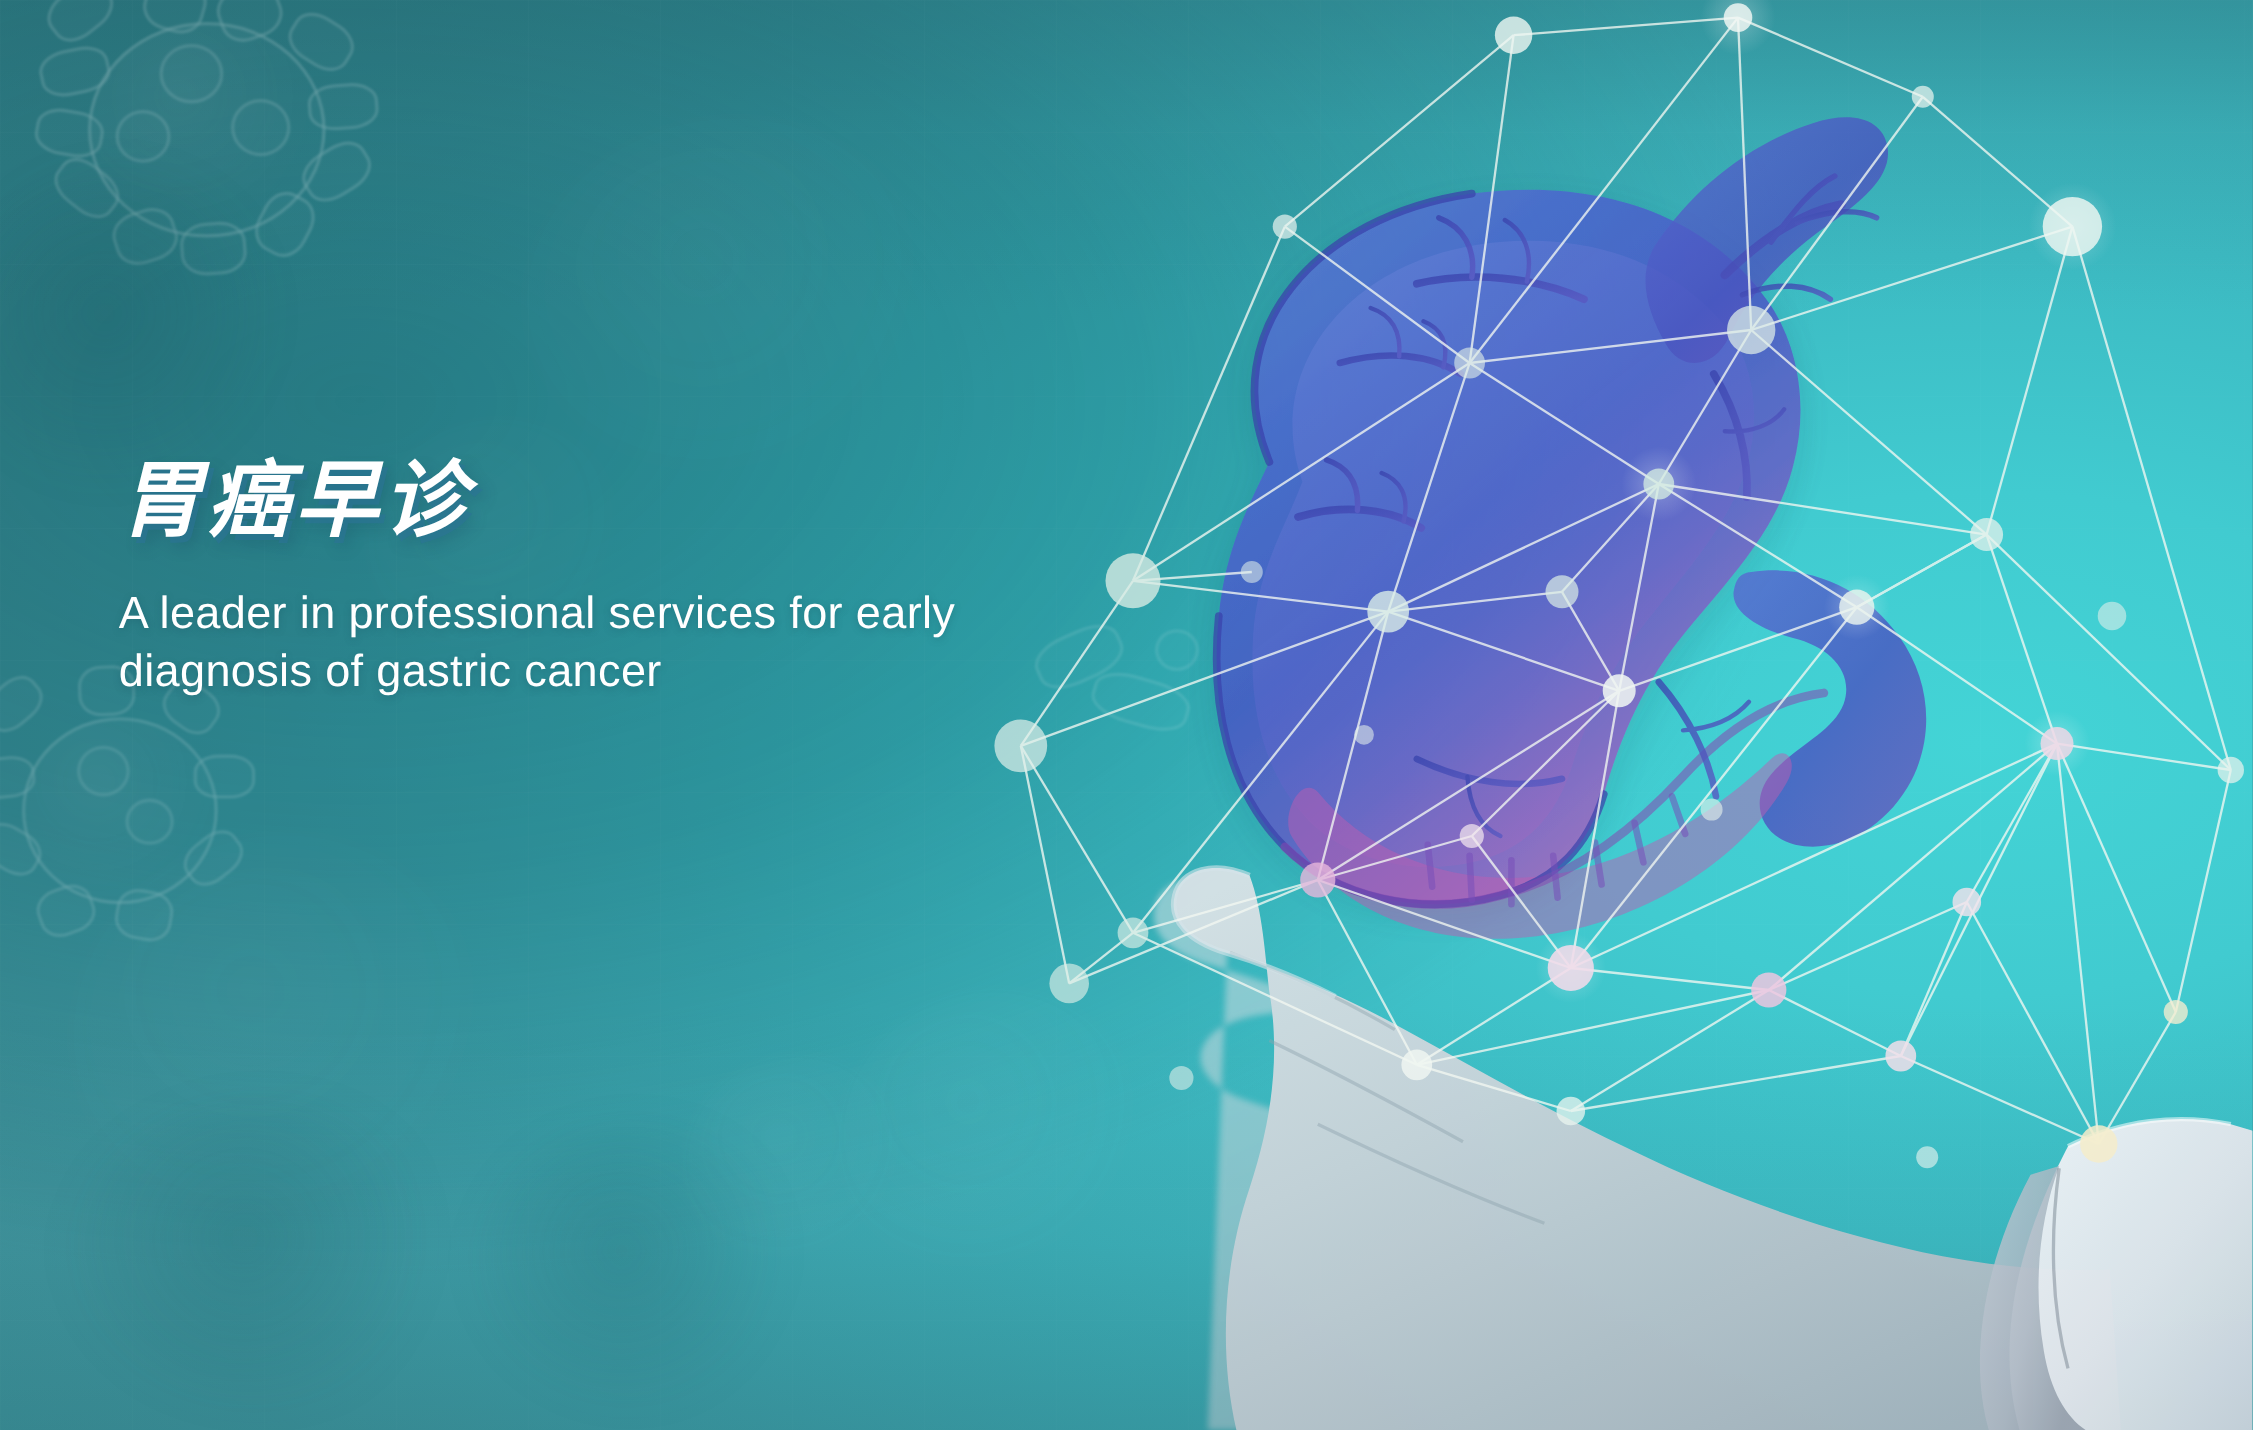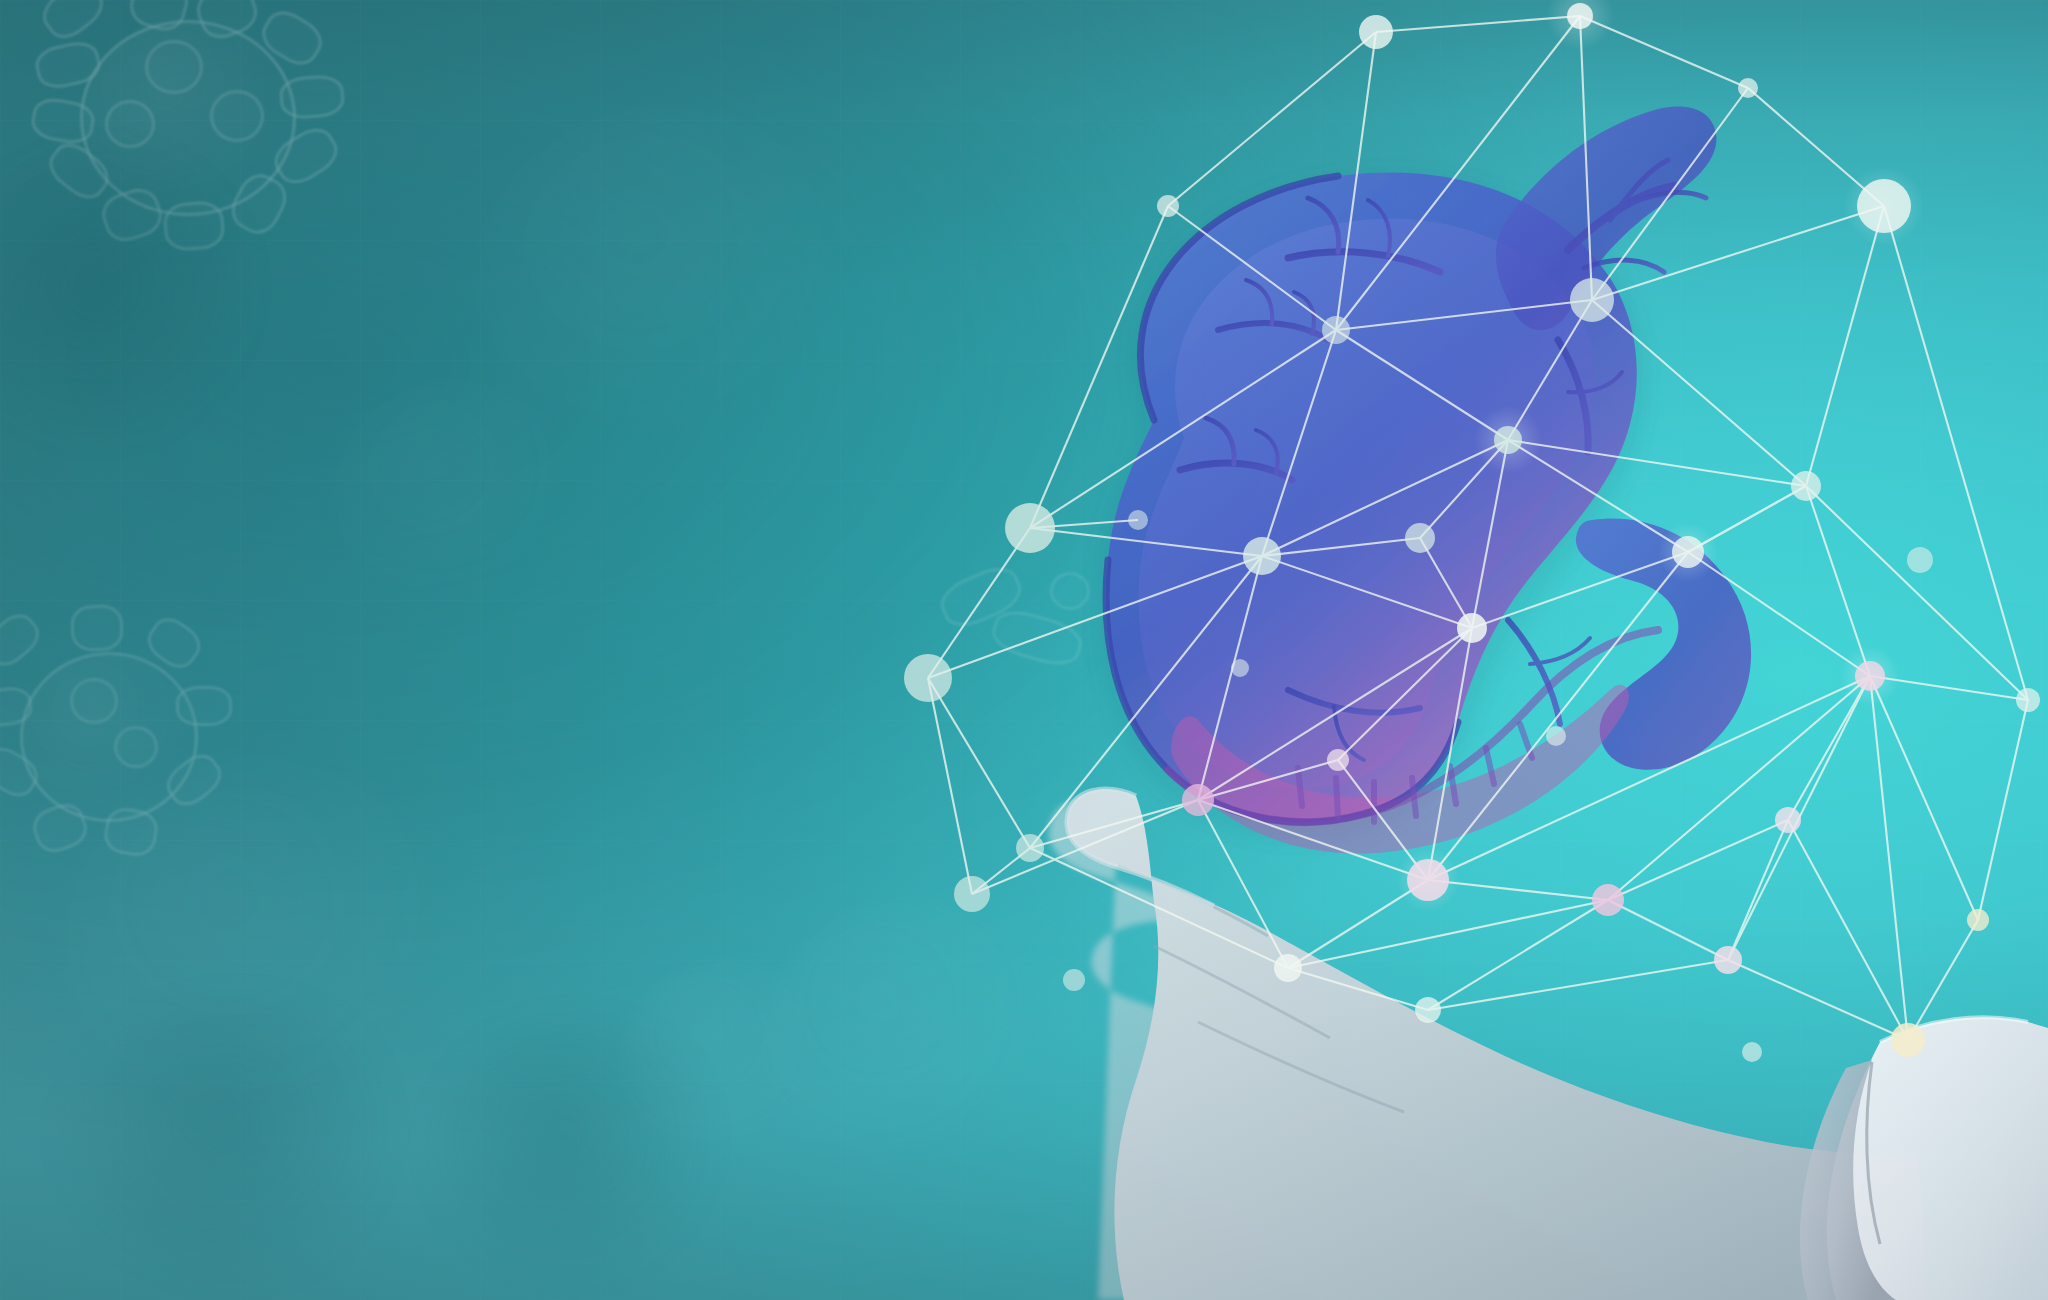--- a/index.html
+++ b/index.html
@@ -545,16 +545,21 @@
           <circle cx="688" cy="736" r="10" fill="#e7f3ed" opacity="0.60"></circle>
           <circle cx="206" cy="980" r="11" fill="#e4f1eb" opacity="0.56"></circle>
           <circle cx="884" cy="1052" r="10" fill="#e9f4ef" opacity="0.62"></circle>
         </g>
       </g>
     </svg>
   </div>
 
   <div class="text-block">
     <h1 class="headline">
+      <span class="ln ln1">胃癌早诊</span>
     </h1>
+    <p class="subline">
+      <span>A leader in professional services for early</span>
+      <span>diagnosis of gastric cancer</span>
+    </p>
   </div>
 
 </div>
 
 </body></html>

